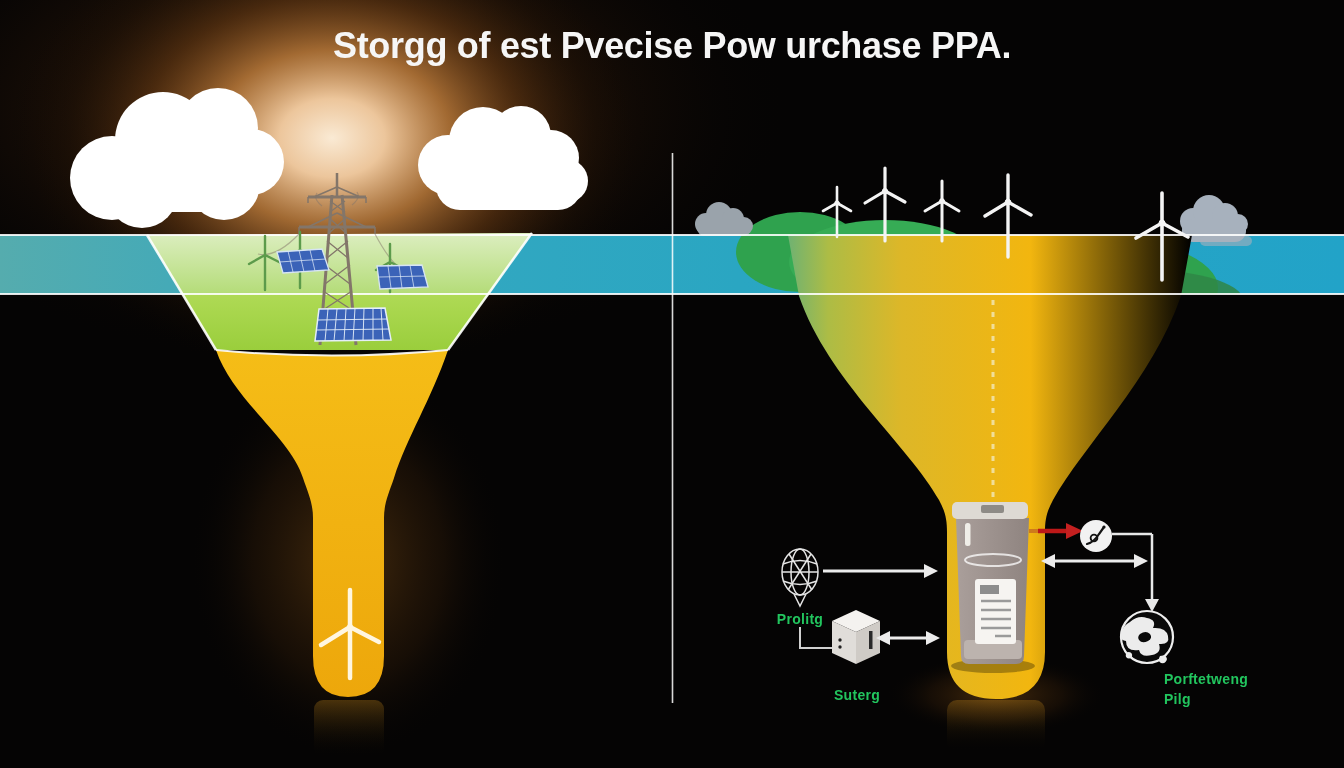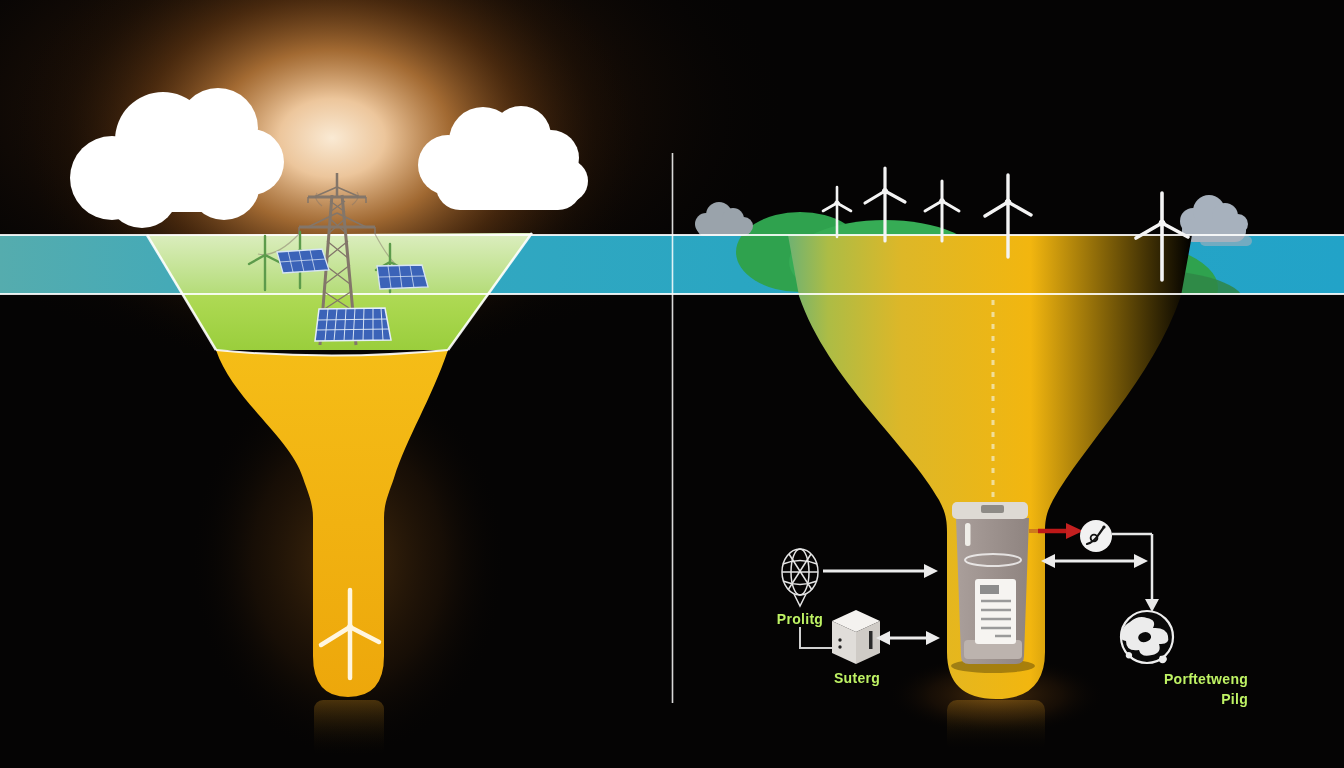--- a/index.html
+++ b/index.html
@@ -2,22 +2,22 @@
 <html><head>
 <meta charset="utf-8">
 <style>
   html,body{margin:0;padding:0;background:#000;}
   #stage{position:relative;width:1344px;height:768px;overflow:hidden;
          background:#050404;font-family:"Liberation Sans",sans-serif;}
   #stage svg{position:absolute;left:0;top:0;}
   .title{position:absolute;left:0;top:22px;width:100%;text-align:center;
          color:#F6F6F6;font-size:36px;font-weight:bold;letter-spacing:-0.3px;
          line-height:48px;white-space:nowrap;}
-  .flow-label{position:absolute;transform:translateX(-50%);color:#bef264;
-         font-size:14px;font-weight:bold;letter-spacing:0.3px;text-align:right;
+  .flow-label{position:absolute;transform:translateX(-50%);color:#22c55e;
+         font-size:14px;font-weight:bold;letter-spacing:0.3px;text-align:left;
          line-height:1.45;}
 </style>
 </head>
 <body>
 
 <div id="stage">
 
 <svg width="1344" height="768" viewBox="0 0 1344 768">
   <defs>
     <radialGradient id="glowL" cx="50%" cy="50%" r="50%">
@@ -287,20 +287,21 @@
   </g>
 
   <g>
     <circle cx="1147" cy="637" r="26" fill="#0A0A0A" stroke="#EFEFEF" stroke-width="2.2"></circle>
     <path fill="#ECECEC" d="M1130,622 q8,-7 17,-4 q10,2 6,10 q13,-1 15,8 q2,9 -9,8 q3,9 -7,11 q-11,3 -13,-5 q-13,2 -13,-9 q-9,-2 -4,-10 q2,-6 8,-9 z"></path>
     <path fill="#0A0A0A" d="M1140,634 q6,-4 10,0 q3,4 -2,7 q-6,3 -9,-1 q-2,-3 1,-6 z"></path>
     <path fill="#ECECEC" d="M1160,656 q6,-2 7,3 q-1,5 -6,4 q-4,-2 -1,-7 z M1128,652 q5,0 4,5 q-3,3 -6,0 q-1,-4 2,-5 z"></path>
   </g>
 </svg>
 
+<div class="title">Storgg of est Pvecise Pow urchase PPA.</div>
 <div class="flow-label" style="left:800px; top:609px;">Prolitg</div>
-<div class="flow-label" style="left:857px; top:668px;">Suterg</div>
+<div class="flow-label" style="left:857px; top:685px;">Suterg</div>
 <div class="flow-label" style="left:1206px; top:669px;">
   <span>Porftetweng</span><br>
   <span>Pilg</span>
 </div>
 
 </div>
 
 </body></html>

